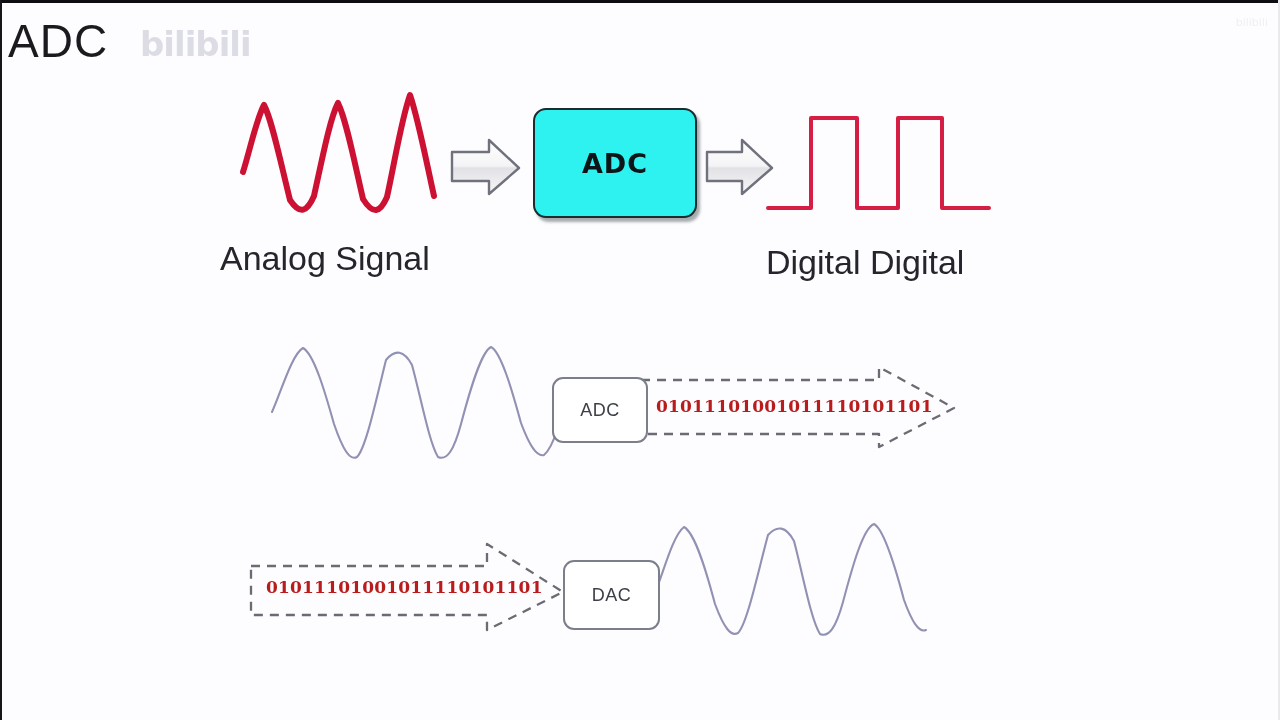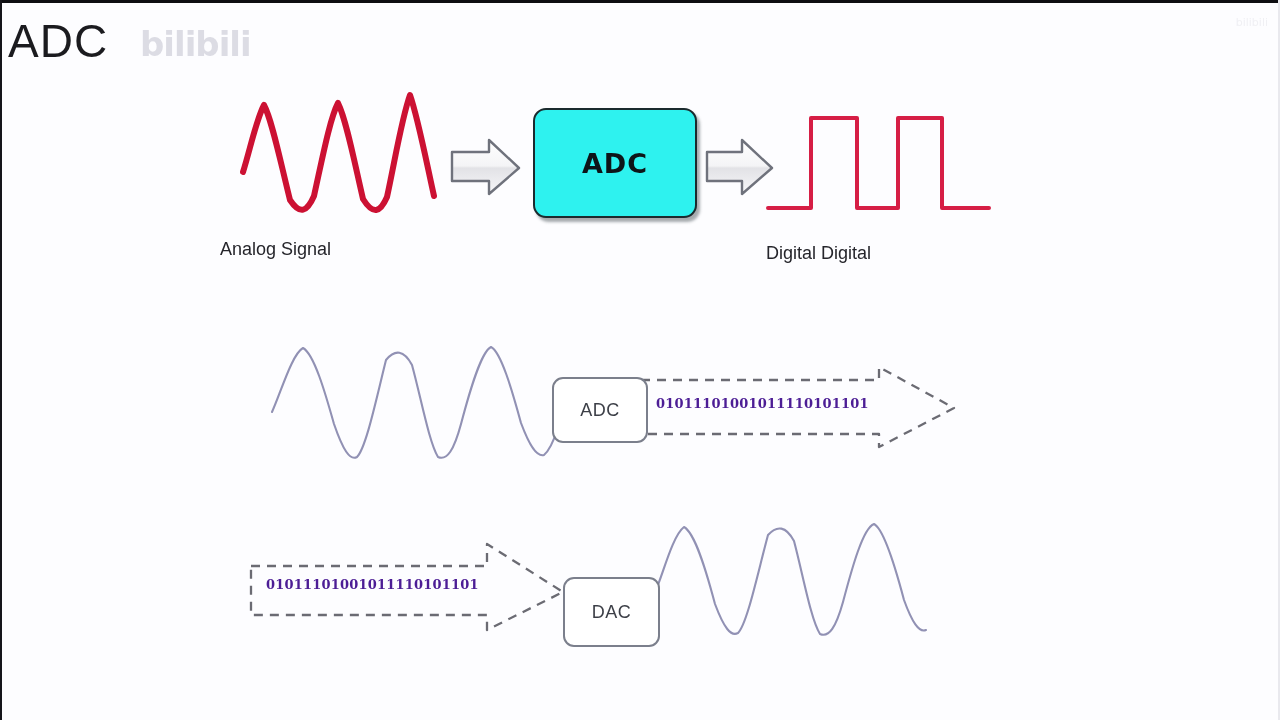--- a/index.html
+++ b/index.html
@@ -93,21 +93,21 @@
   .adc-block-label {
     font-size: 27px;
     font-weight: 700;
     color: #0d1518;
     letter-spacing: 1px;
     font-family: "DejaVu Sans", sans-serif;
   }
 
   .sig-label {
     position: absolute;
-    font-size: 18px;
+    font-size: 34px;
     color: #25252b;
     font-family: "Liberation Sans", sans-serif;
     white-space: nowrap;
   }
   .sig-label.analog { left: 220px; top: 239px; }
   .sig-label.digital { left: 766px; top: 243px; }
 
   
   .conv-box {
     position: absolute;
@@ -118,28 +118,28 @@
     align-items: center;
     justify-content: center;
   }
   .conv-box-label {
     font-size: 18px;
     color: #3c3f47;
     font-family: "Liberation Sans", sans-serif;
     letter-spacing: 0.5px;
   }
   .conv-adc { left: 552px; top: 377px; width: 92px; height: 62px; }
-  .conv-dac { left: 563px; top: 577px; width: 93px; height: 66px; }
+  .conv-dac { left: 563px; top: 560px; width: 93px; height: 66px; }
 
   
   .bits {
     position: absolute;
-    font-size: 13px;
+    font-size: 17px;
     font-weight: 700;
-    color: #4c1d95;
+    color: #b91c1c;
     font-family: "DejaVu Serif", serif;
     letter-spacing: 0.2px;
     white-space: nowrap;
   }
   .bits-adc { left: 656px; top: 396px; }
   .bits-dac { left: 266px; top: 577px; }
 </style>
 </head>
 <body>
 

